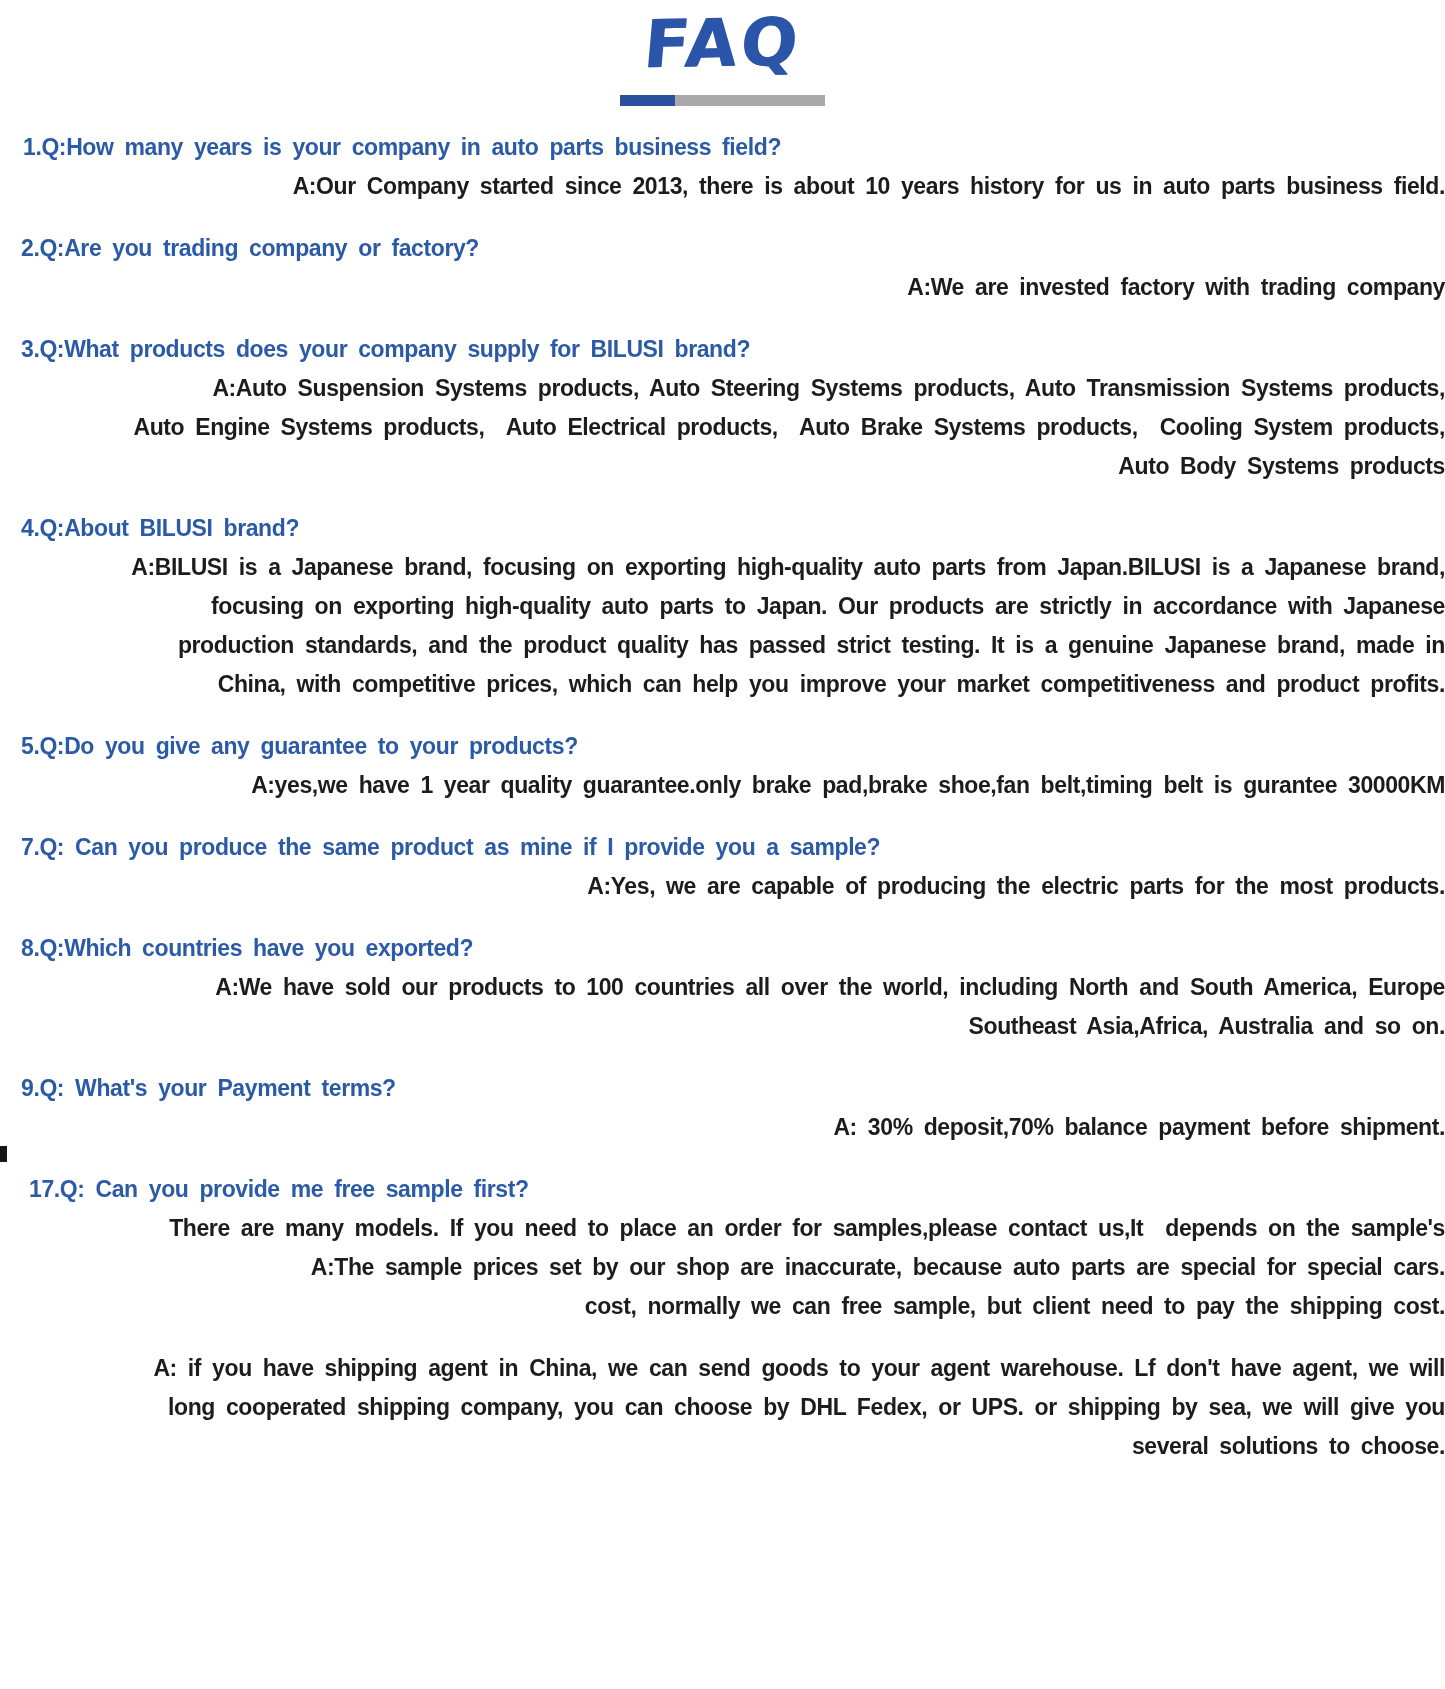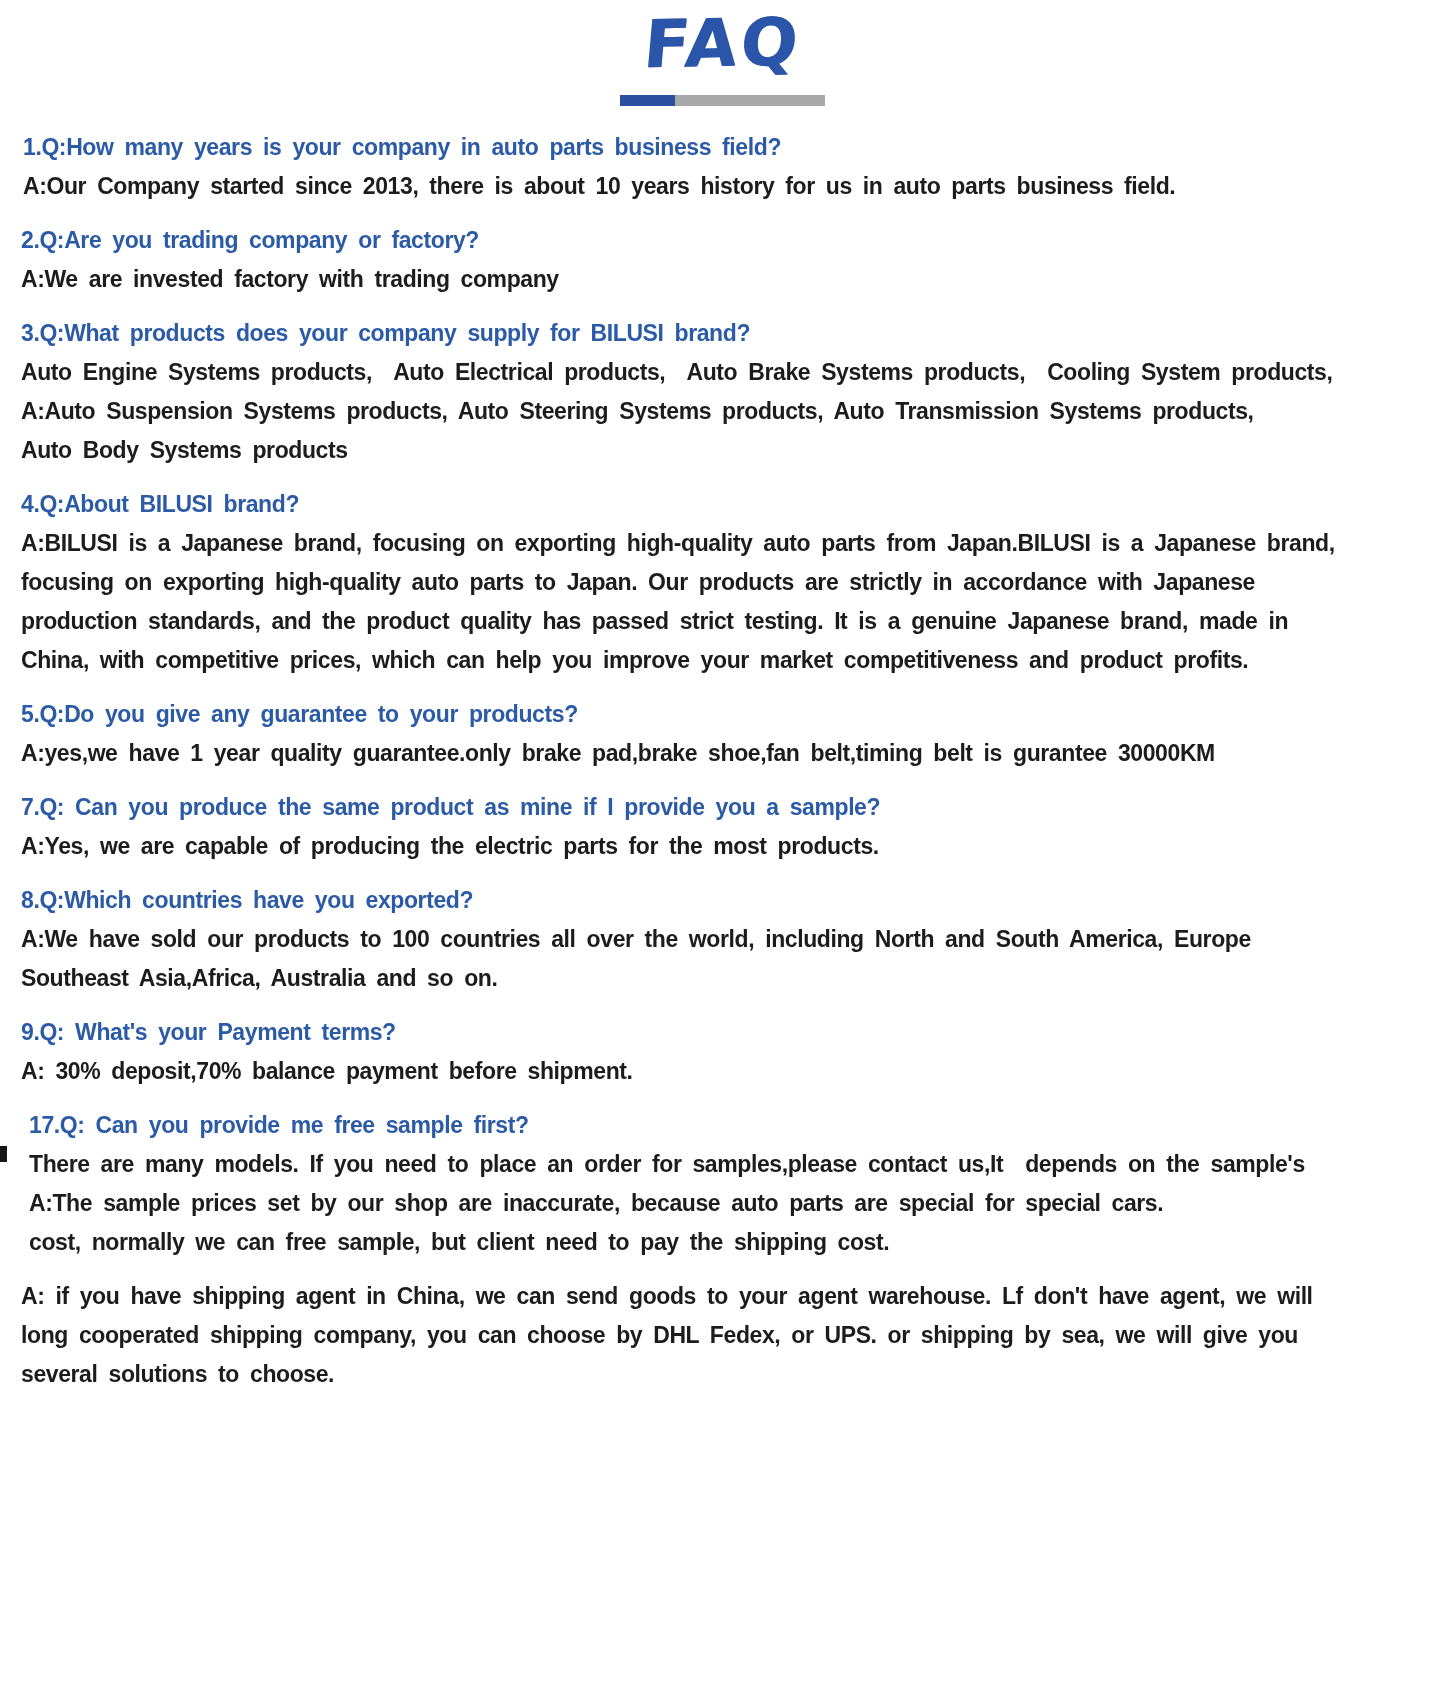--- a/index.html
+++ b/index.html
@@ -52,37 +52,38 @@
     height: 100%;
     background: var(--bar-gray, #a9a9a9);
   }
 
   
   .faq-list {
     margin-top: 22px;
     padding: 0 0 0 21px;
   }
 
-  .qa + .qa { margin-top: 15px; }
+  .qa + .qa { margin-top: 23px; }
 
   .line {
     font-size: 23px;
     font-weight: bold;
     line-height: 39px;
     letter-spacing: -0.4px;
     word-spacing: 5px;
     white-space: pre;
   }
 
   .question {
     color: var(--question-blue, #2b5aa6);
   }
 
   .answer-line {
     color: var(--answer-ink, #1c1c1c);
+    text-align: right;
   }
 
   
   .qa:nth-child(9)  { padding-left: 8px; }
   .qa:nth-child(11) .answer-line { padding-left: 6px; }
   .qa:nth-child(1)  { padding-left: 2px; }
 
   
   .scan-artifact {
     position: absolute;
@@ -108,22 +109,22 @@
     <section class="qa">
       <div class="line question">1.Q:How many years is your company in auto parts business field?</div>
       <div class="line answer-line">A:Our Company started since 2013, there is about 10 years history for us in auto parts business field.</div>
     </section>
     <section class="qa">
       <div class="line question">2.Q:Are you trading company or factory?</div>
       <div class="line answer-line">A:We are invested factory with trading company</div>
     </section>
     <section class="qa">
       <div class="line question">3.Q:What products does your company supply for BILUSI brand?</div>
+      <div class="line answer-line">A:Auto Suspension Systems products, Auto Steering Systems products, Auto Transmission Systems products,</div>
       <div class="line answer-line">Auto Engine Systems products,  Auto Electrical products,  Auto Brake Systems products,  Cooling System products,</div>
-      <div class="line answer-line">A:Auto Suspension Systems products, Auto Steering Systems products, Auto Transmission Systems products,</div>
       <div class="line answer-line">Auto Body Systems products</div>
     </section>
     <section class="qa">
       <div class="line question">4.Q:About BILUSI brand?</div>
       <div class="line answer-line">A:BILUSI is a Japanese brand, focusing on exporting high-quality auto parts from Japan.BILUSI is a Japanese brand,</div>
       <div class="line answer-line">focusing on exporting high-quality auto parts to Japan. Our products are strictly in accordance with Japanese</div>
       <div class="line answer-line">production standards, and the product quality has passed strict testing. It is a genuine Japanese brand, made in</div>
       <div class="line answer-line">China, with competitive prices, which can help you improve your market competitiveness and product profits.</div>
     </section>
     <section class="qa">

